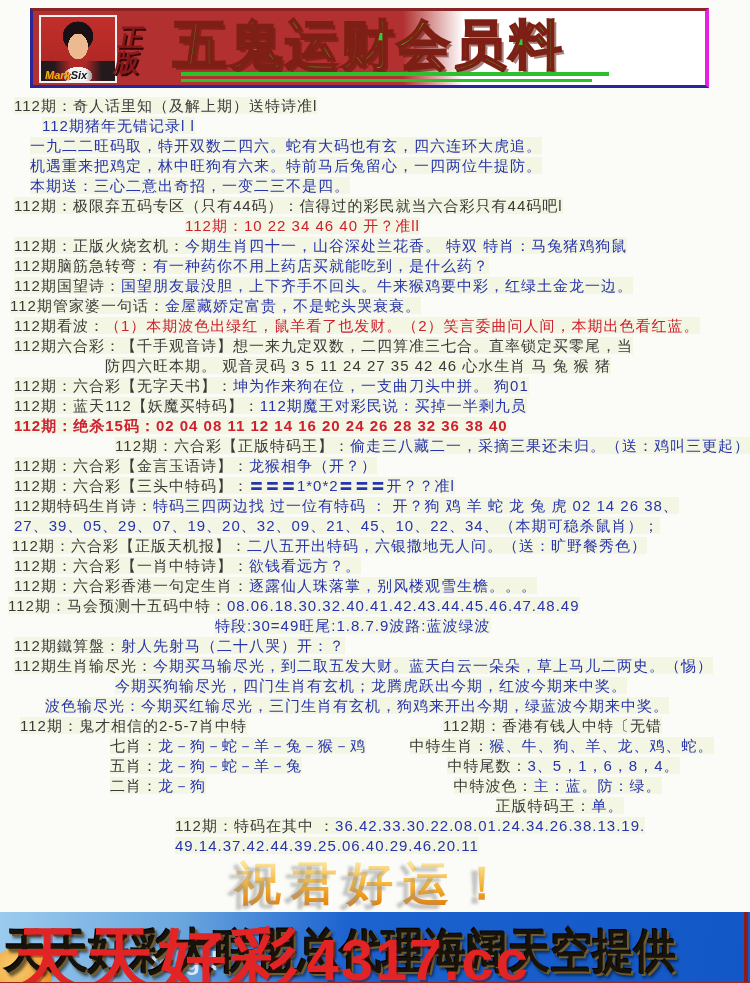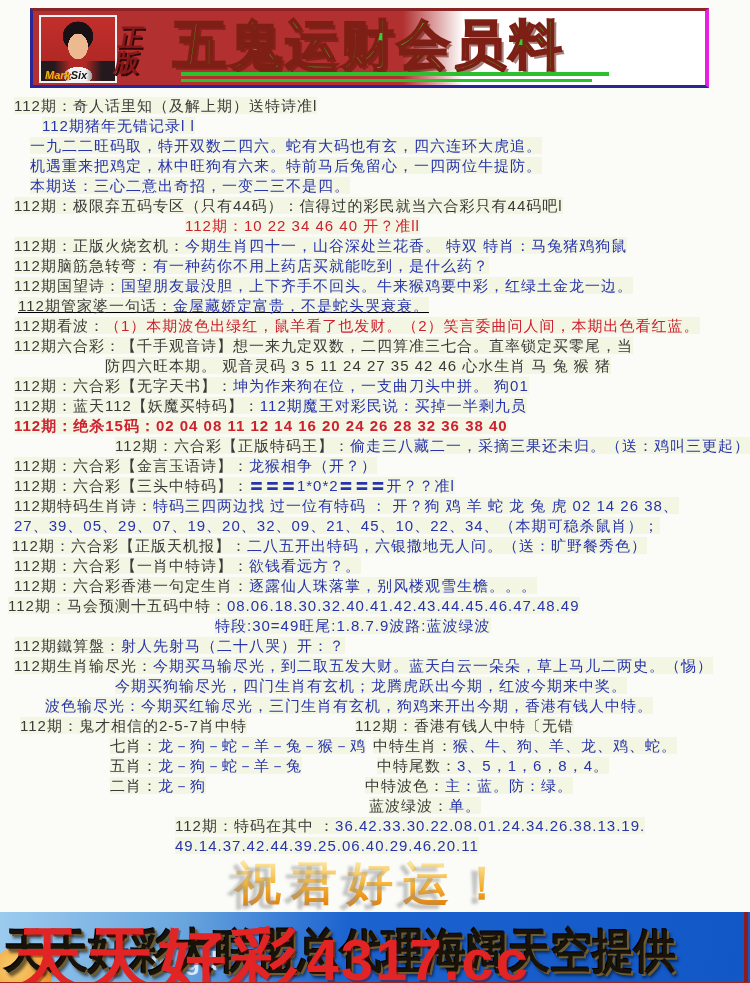--- a/index.html
+++ b/index.html
@@ -53,21 +53,21 @@
   .content{padding-top:4px;}
   .tline{height:20px;line-height:20px;font-size:15px;letter-spacing:1px;white-space:nowrap;}
   .tline.bold{font-weight:bold;}
   .seg{background:rgba(236,242,211,0.55);}
   .c-black{color:#3a3a3a;}
   .c-blue{color:#2834ab;}
   .c-red{color:#cd2030;}
   
   .cols{display:flex;}
   .col-left{width:345px;}
-  .col-right{width:405px;}
+  .col-right{width:405px;text-align:center;}
   
   .luck{
     margin-top:2px;height:50px;text-align:center;
     font-size:46px;line-height:50px;font-weight:bold;letter-spacing:10px;
     color:#f0a125;
     background:linear-gradient(180deg,#fbe9a8 5%,#f5b234 55%,#e2820e 95%);
     -webkit-background-clip:text;background-clip:text;-webkit-text-fill-color:transparent;
     text-shadow:-7px 4px 3px rgba(150,150,150,0.55);
   }
   
@@ -124,56 +124,56 @@
       <div class="tline" style="padding-left: 14px;"><span class="seg c-black">112期：奇人话里知（及解上期）送特诗准l</span></div>
       <div class="tline" style="padding-left: 42px;"><span class="seg c-blue">112期猪年无错记录l l</span></div>
       <div class="tline" style="padding-left: 30px;"><span class="seg c-blue">一九二二旺码取，特开双数二四六。蛇有大码也有玄，四六连环大虎追。</span></div>
       <div class="tline" style="padding-left: 30px;"><span class="seg c-blue">机遇重来把鸡定，林中旺狗有六来。特前马后兔留心，一四两位牛提防。</span></div>
       <div class="tline" style="padding-left: 30px;"><span class="seg c-blue">本期送：三心二意出奇招，一变二三不是四。</span></div>
       <div class="tline" style="padding-left: 14px;"><span class="seg c-black">112期：极限弃五码专区（只有44码）：信得过的彩民就当六合彩只有44码吧l</span></div>
       <div class="tline" style="padding-left: 185px;"><span class="seg c-red">112期：10 22 34 46 40 开？准ll</span></div>
       <div class="tline" style="padding-left: 14px;"><span class="seg c-black">112期：正版火烧玄机：</span><span class="seg c-blue">今期生肖四十一，山谷深处兰花香。 特双  特肖：马兔猪鸡狗鼠</span></div>
       <div class="tline" style="padding-left: 14px;"><span class="seg c-black">112期脑筋急转弯：</span><span class="seg c-blue">有一种药你不用上药店买就能吃到，是什么药？</span></div>
       <div class="tline" style="padding-left: 14px;"><span class="seg c-black">112期国望诗：</span><span class="seg c-blue">国望朋友最没胆，上下齐手不回头。牛来猴鸡要中彩，红绿土金龙一边。</span></div>
-      <div class="tline" style="padding-left: 18px; text-decoration: underline;"><span class="seg c-black">112期管家婆一句话：</span><span class="seg c-blue">金屋藏娇定富贵，不是蛇头哭衰衰。</span></div>
+      <div class="tline" style="padding-left: 10px;"><span class="seg c-black">112期管家婆一句话：</span><span class="seg c-blue">金屋藏娇定富贵，不是蛇头哭衰衰。</span></div>
       <div class="tline" style="padding-left: 14px;"><span class="seg c-black">112期看波：</span><span class="seg c-red">（1）本期波色出绿红，鼠羊看了也发财。（2）笑言委曲问人间，本期出色看红蓝。</span></div>
       <div class="tline" style="padding-left: 14px;"><span class="seg c-black">112期六合彩：【千手观音诗】想一来九定双数，二四算准三七合。直率锁定买零尾，当</span></div>
       <div class="tline" style="padding-left: 105px;"><span class="seg c-black">防四六旺本期。 观音灵码 3 5 11 24 27 35 42 46 心水生肖 马 兔 猴 猪</span></div>
       <div class="tline" style="padding-left: 14px;"><span class="seg c-black">112期：六合彩【无字天书】：</span><span class="seg c-blue">坤为作来狗在位，一支曲刀头中拼。 狗01</span></div>
       <div class="tline" style="padding-left: 14px;"><span class="seg c-black">112期：蓝天112【妖魔买特码】：</span><span class="seg c-blue">112期魔王对彩民说：买掉一半剩九员</span></div>
       <div class="tline bold" style="padding-left: 14px;"><span class="seg c-red">112期：绝杀15码：02 04 08 11 12 14 16 20 24 26 28 32 36 38 40</span></div>
       <div class="tline" style="padding-left: 14px; text-align: right;"><span class="seg c-black">112期：六合彩【正版特码王】：</span><span class="seg c-blue">偷走三八藏二一，采摘三果还未归。（送：鸡叫三更起）</span></div>
       <div class="tline" style="padding-left: 14px;"><span class="seg c-black">112期：六合彩【金言玉语诗】：</span><span class="seg c-blue">龙猴相争（开？）</span></div>
       <div class="tline" style="padding-left: 14px;"><span class="seg c-black">112期：六合彩【三头中特码】：</span><span class="seg c-blue">〓〓〓1*0*2〓〓〓开？？准l</span></div>
       <div class="tline" style="padding-left: 14px;"><span class="seg c-black">112期特码生肖诗：</span><span class="seg c-blue">特码三四两边找  过一位有特码 ： 开？狗 鸡 羊 蛇 龙 兔 虎 02 14 26 38、</span></div>
       <div class="tline" style="padding-left: 14px;"><span class="seg c-blue">27、39、05、29、07、19、20、32、09、21、45、10、22、34、（本期可稳杀鼠肖）；</span></div>
       <div class="tline" style="padding-left: 12px;"><span class="seg c-black">112期：六合彩【正版天机报】：</span><span class="seg c-blue">二八五开出特码，六银撒地无人问。（送：旷野餐秀色）</span></div>
       <div class="tline" style="padding-left: 14px;"><span class="seg c-black">112期：六合彩【一肖中特诗】：</span><span class="seg c-blue">欲钱看远方？。</span></div>
       <div class="tline" style="padding-left: 14px;"><span class="seg c-black">112期：六合彩香港一句定生肖：</span><span class="seg c-blue">逐露仙人珠落掌，别风楼观雪生檐。。。</span></div>
       <div class="tline" style="padding-left: 8px;"><span class="seg c-black">112期：马会预测十五码中特：</span><span class="seg c-blue">08.06.18.30.32.40.41.42.43.44.45.46.47.48.49</span></div>
       <div class="tline" style="padding-left: 215px;"><span class="seg c-blue">特段:30=49旺尾:1.8.7.9波路:蓝波绿波</span></div>
       <div class="tline" style="padding-left: 14px;"><span class="seg c-black">112期鐵算盤：</span><span class="seg c-blue">射人先射马（二十八哭）开：？</span></div>
       <div class="tline" style="padding-left: 14px;"><span class="seg c-black">112期生肖输尽光：</span><span class="seg c-blue">今期买马输尽光，到二取五发大财。蓝天白云一朵朵，草上马儿二两史。（惕）</span></div>
       <div class="tline" style="padding-left: 115px;"><span class="seg c-blue">今期买狗输尽光，四门生肖有玄机；龙腾虎跃出今期，红波今期来中奖。</span></div>
-      <div class="tline" style="padding-left: 45px;"><span class="seg c-blue">波色输尽光：今期买红输尽光，三门生肖有玄机，狗鸡来开出今期，香港有钱人中特。</span></div>
+      <div class="tline" style="padding-left: 45px;"><span class="seg c-blue">波色输尽光：今期买红输尽光，三门生肖有玄机，狗鸡来开出今期，绿蓝波今期来中奖。</span></div>
     </div>
 
   <div class="cols">
     <div class="col-left" id="col-left">
         <div class="tline" style="padding-left: 20px;"><span class="seg c-black">112期：鬼才相信的2-5-7肖中特</span></div>
         <div class="tline" style="padding-left: 110px;"><span class="seg c-black">七肖：</span><span class="seg c-blue">龙－狗－蛇－羊－兔－猴－鸡</span></div>
         <div class="tline" style="padding-left: 110px;"><span class="seg c-black">五肖：</span><span class="seg c-blue">龙－狗－蛇－羊－兔</span></div>
         <div class="tline" style="padding-left: 110px;"><span class="seg c-black">二肖：</span><span class="seg c-blue">龙－狗</span></div>
       </div>
     <div class="col-right" id="col-right">
         <div class="tline" style="padding-left: 10px;"><span class="seg c-black">112期：香港有钱人中特〔无错</span></div>
         <div class="tline" style="padding-left: 28px;"><span class="seg c-black">中特生肖：</span><span class="seg c-blue">猴、牛、狗、羊、龙、鸡、蛇。</span></div>
         <div class="tline" style="padding-left: 32px;"><span class="seg c-black">中特尾数：</span><span class="seg c-blue">3、5，1，6，8，4。</span></div>
         <div class="tline" style="padding-left: 20px;"><span class="seg c-black">中特波色：</span><span class="seg c-blue">主：蓝。防：绿。</span></div>
-        <div class="tline" style="padding-left: 24px;"><span class="seg c-black">蓝波绿波：</span><span class="seg c-blue">单。</span></div>
+        <div class="tline" style="padding-left: 24px;"><span class="seg c-black">正版特码王：</span><span class="seg c-blue">单。</span></div>
       </div>
   </div>
 
   <div id="special-lines">
       <div class="tline" style="padding-left: 175px;"><span class="seg c-black">112期：特码在其中 ：</span><span class="seg c-blue">36.42.33.30.22.08.01.24.34.26.38.13.19.</span></div>
       <div class="tline" style="padding-left: 175px;"><span class="seg c-blue">49.14.37.42.44.39.25.06.40.29.46.20.11</span></div>
     </div>
 </div>
 
 <div class="luck">祝君好运！</div>

